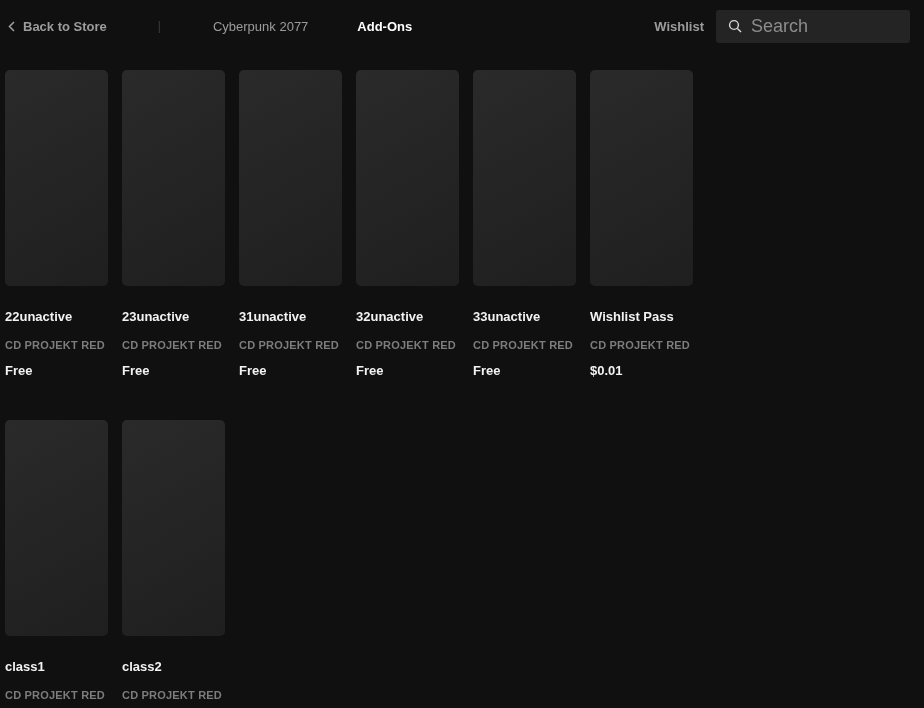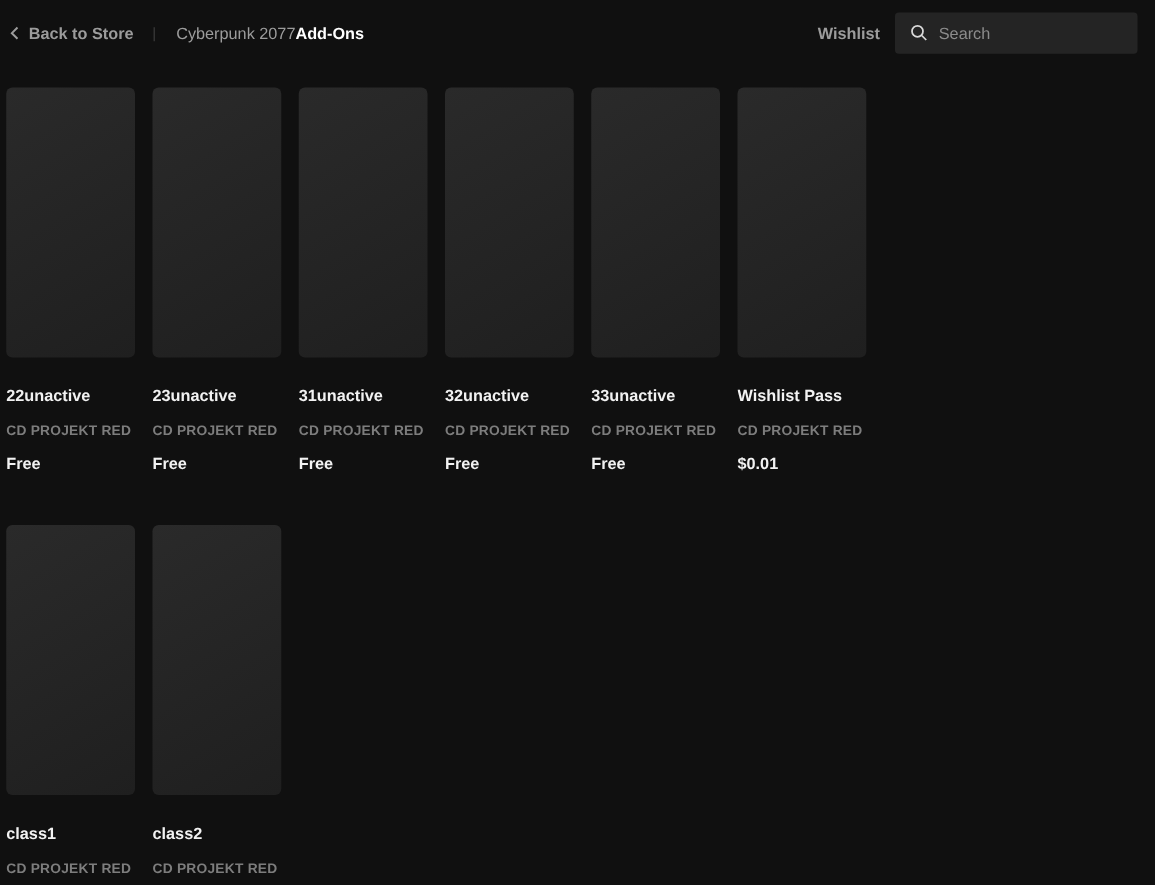--- a/index.html
+++ b/index.html
@@ -20,58 +20,59 @@
     font-family:"Liberation Sans", sans-serif;
     -webkit-font-smoothing:antialiased;
   }
 
   
   .topbar{
     height:52px;
     display:flex;align-items:center;
     padding:0 14px 0 8px;
   }
-  .crumbs{display:flex;align-items:center;}
+  .crumbs{display:flex;align-items:center;gap:36px;}
   .back{
     display:flex;align-items:center;gap:8px;
     color:var(--text-secondary);font-size:13px;font-weight:700;
     cursor:pointer;
   }
   .back svg{display:block;}
   .crumb-sep{
     color:var(--separator);font-size:12px;font-weight:400;
     margin:0 16px 0 15px;
   }
   .crumb-game{
     color:var(--text-secondary);font-size:13px;font-weight:400;
     cursor:pointer;
   }
   .crumb-section{
     color:#ffffff;font-size:13px;font-weight:700;
+    margin-left:13px;
   }
   .topbar-right{
     margin-left:auto;display:flex;align-items:center;
   }
   .wishlist{
     color:var(--text-secondary);font-size:13px;font-weight:700;
     margin-right:12px;cursor:pointer;
   }
   .searchbox{
     width:194px;height:33px;
     background:var(--search-background);
     border-radius:3px;
     display:flex;align-items:center;
     padding-left:12px;
   }
   .searchbox svg{flex:0 0 auto;display:block;}
   .searchbox input{
     flex:1;min-width:0;
     background:transparent;border:none;outline:none;
     margin-left:9px;padding-right:10px;
-    color:#8b5cf6;font-size:13px;font-weight:400;
+    color:#8b5cf6;font-size:18px;font-weight:400;
     font-family:"Liberation Sans", sans-serif;
   }
   .searchbox input::placeholder{color:var(--search-placeholder);}
 
   
   .grid{
     margin:18px 0 0 5px;
     width:688px;
     display:grid;
     grid-template-columns:repeat(6,1fr);

